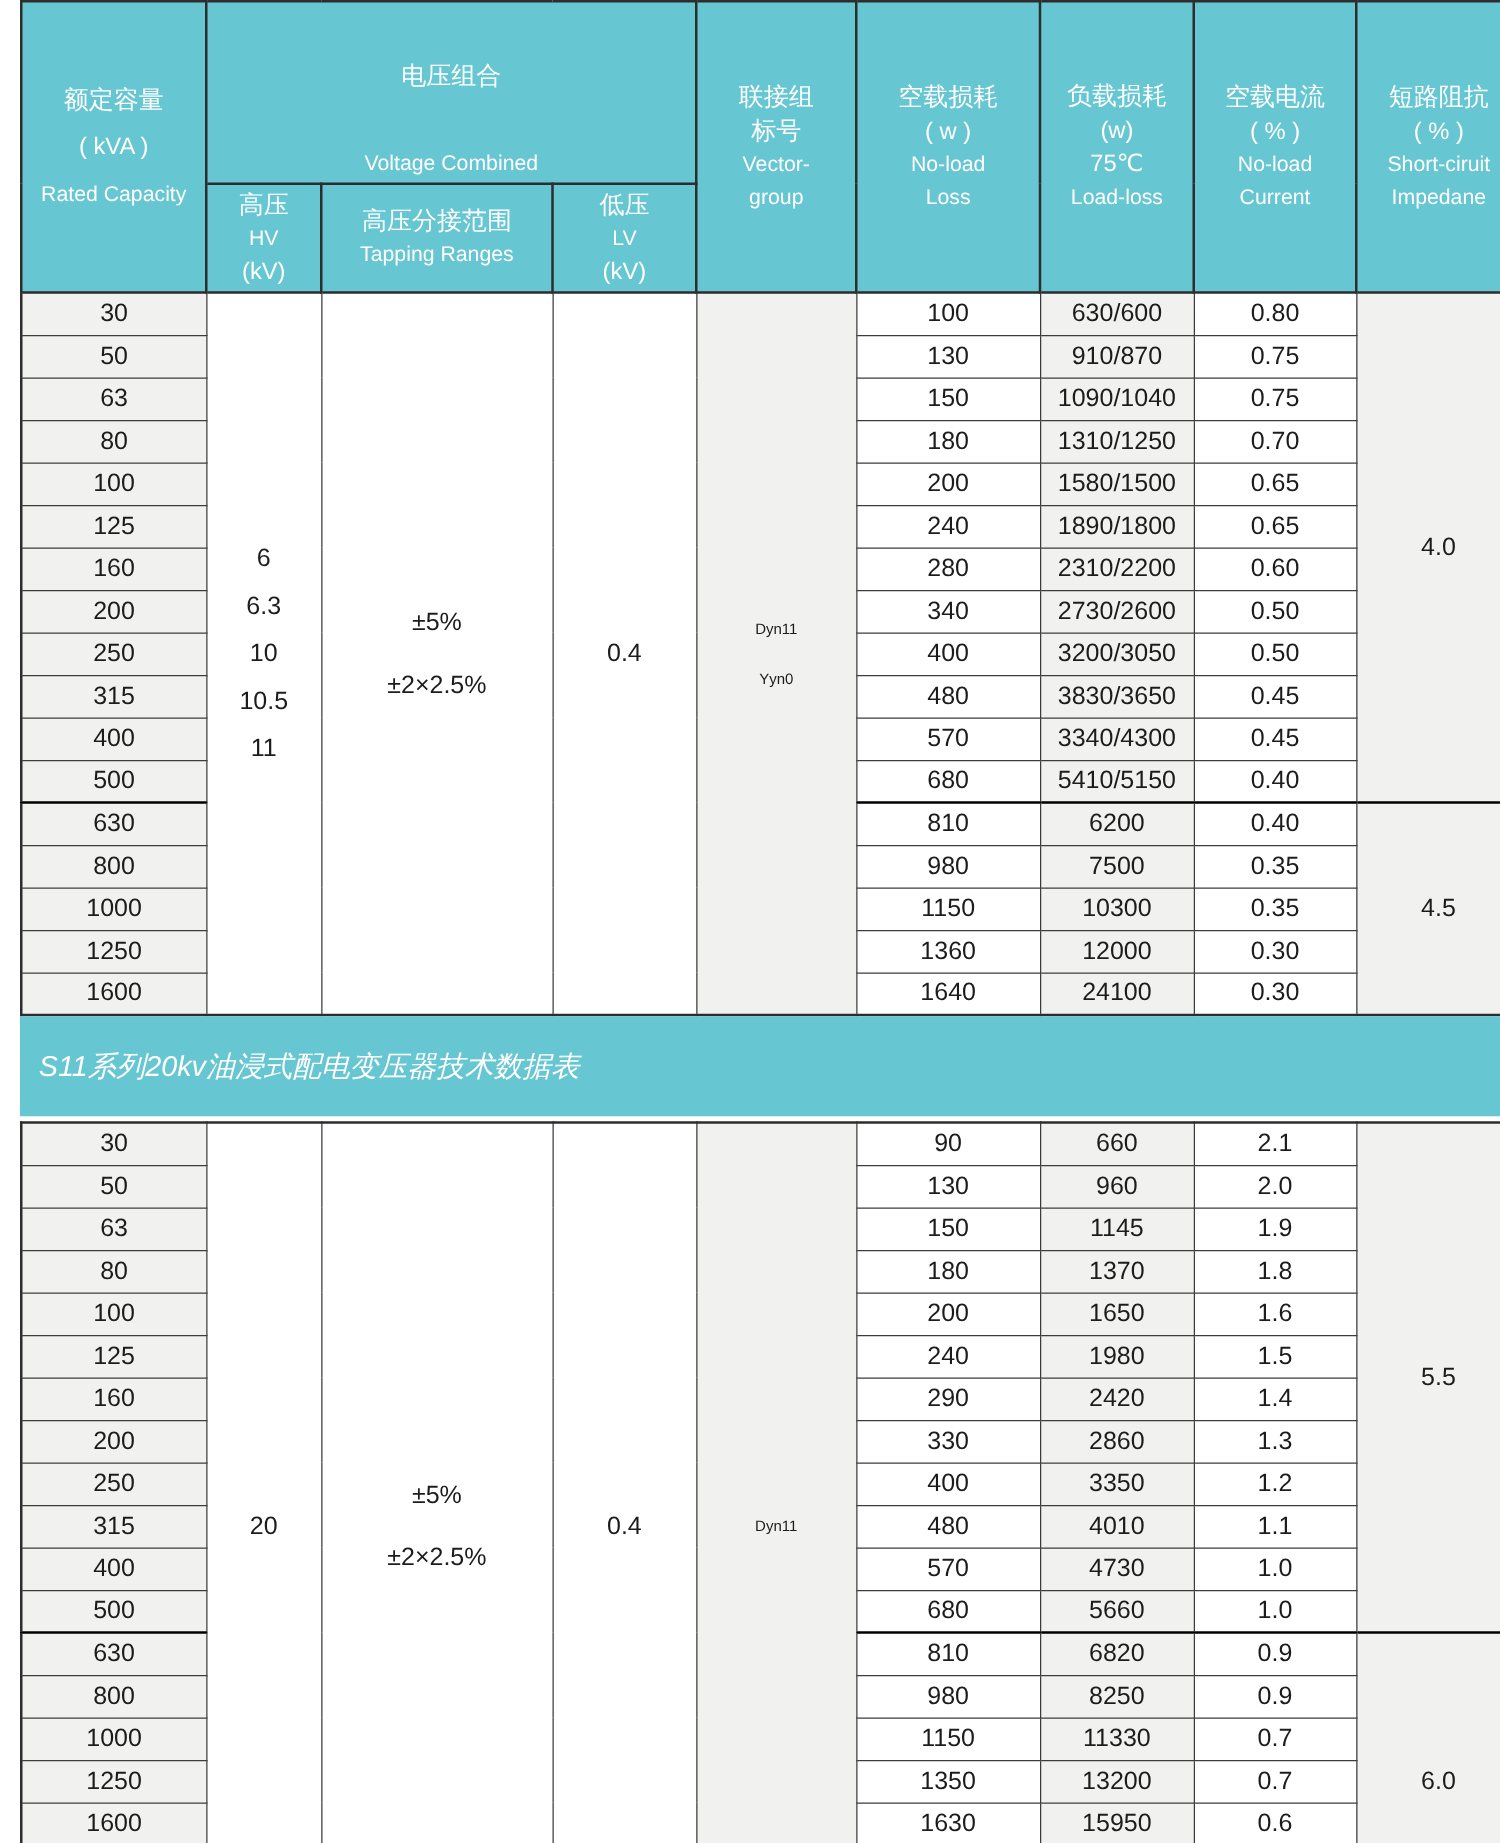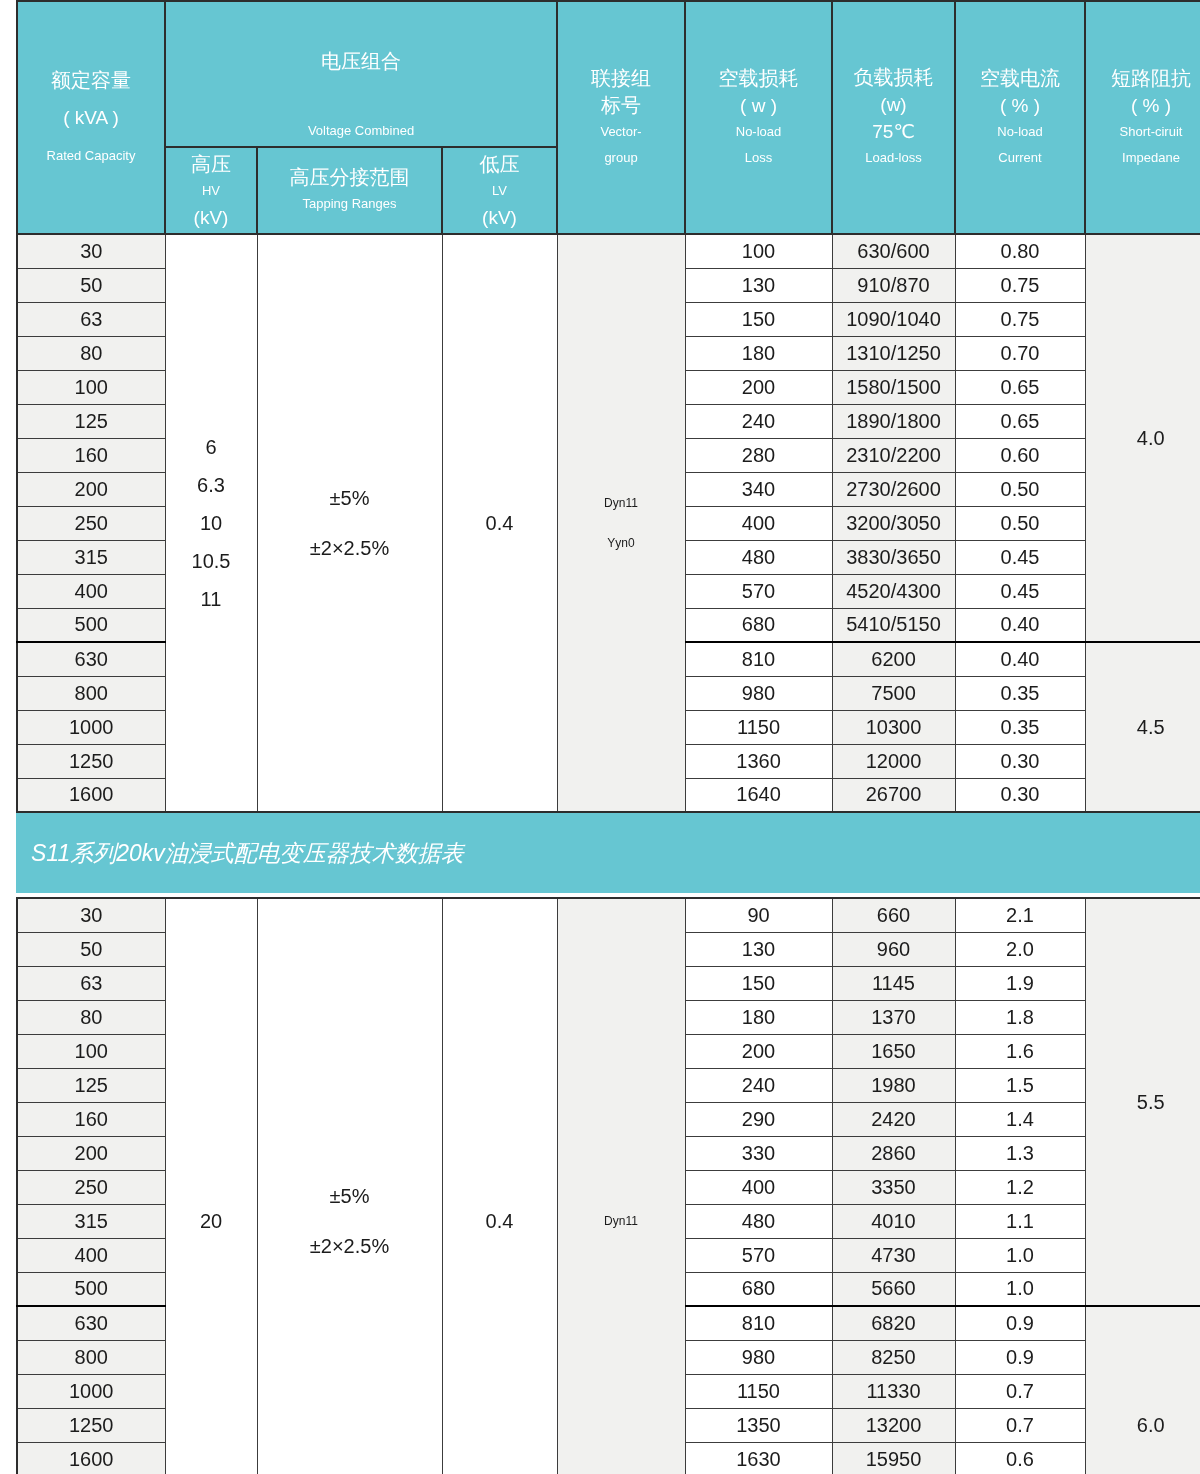--- a/index.html
+++ b/index.html
@@ -27,21 +27,21 @@
     border:2px solid #2d2d2d;
     text-align:center;
     vertical-align:middle;
     font-size:20px;
     padding:2px 0;
   }
   .hrow1 { height:58px; }
   .hrow2 { height:87px; }
   thead .zh   { line-height:27px; font-size:20px; }
   thead .unit { line-height:27px; font-size:19px; }
-  thead .en   { line-height:26px; font-size:13px; }
+  thead .en   { line-height:26px; font-size:17px; }
   th.cap .zh, th.cap .unit, th.cap .en { line-height:38px; }
   th.top2 .zh, th.top2 .en { line-height:26px;margin-top:44px; }
 
   
   tbody td {
     border:1px solid #3c3c3c;
     background:#ffffff;
     height:34px;
     text-align:center;
     vertical-align:middle;
@@ -230,21 +230,21 @@
         </tr>
         <tr>
           <td class="gray">315</td>
           <td>480</td>
           <td class="gray">3830/3650</td>
           <td>0.45</td>
         </tr>
         <tr>
           <td class="gray">400</td>
           <td>570</td>
-          <td class="gray">4520/4300</td>
+          <td class="gray">3340/4300</td>
           <td>0.45</td>
         </tr>
         <tr>
           <td class="gray">500</td>
           <td>680</td>
           <td class="gray">5410/5150</td>
           <td>0.40</td>
         </tr>
         <tr class="group-sep">
           <td class="gray">630</td>
@@ -267,21 +267,21 @@
         </tr>
         <tr>
           <td class="gray">1250</td>
           <td>1360</td>
           <td class="gray">12000</td>
           <td>0.30</td>
         </tr>
         <tr>
           <td class="gray">1600</td>
           <td>1640</td>
-          <td class="gray">26700</td>
+          <td class="gray">24100</td>
           <td>0.30</td>
         </tr>
       </tbody>
   </table>
 
   <div class="band">
     <div class="band-zh">S11系列20kv油浸式配电变压器技术数据表</div>
   </div>
 
   <table id="t2">

